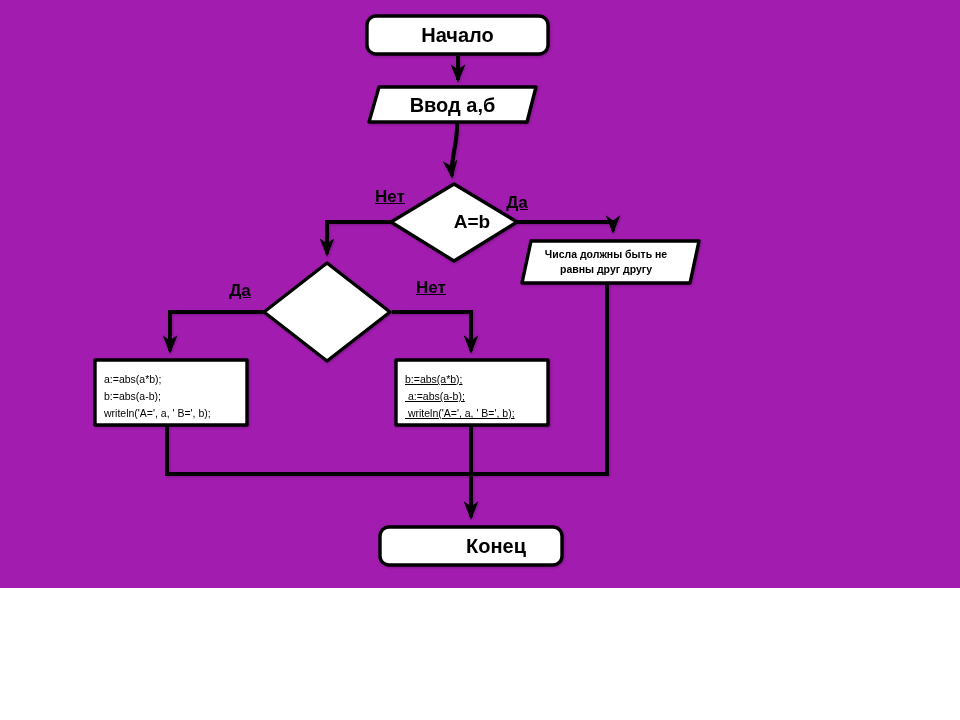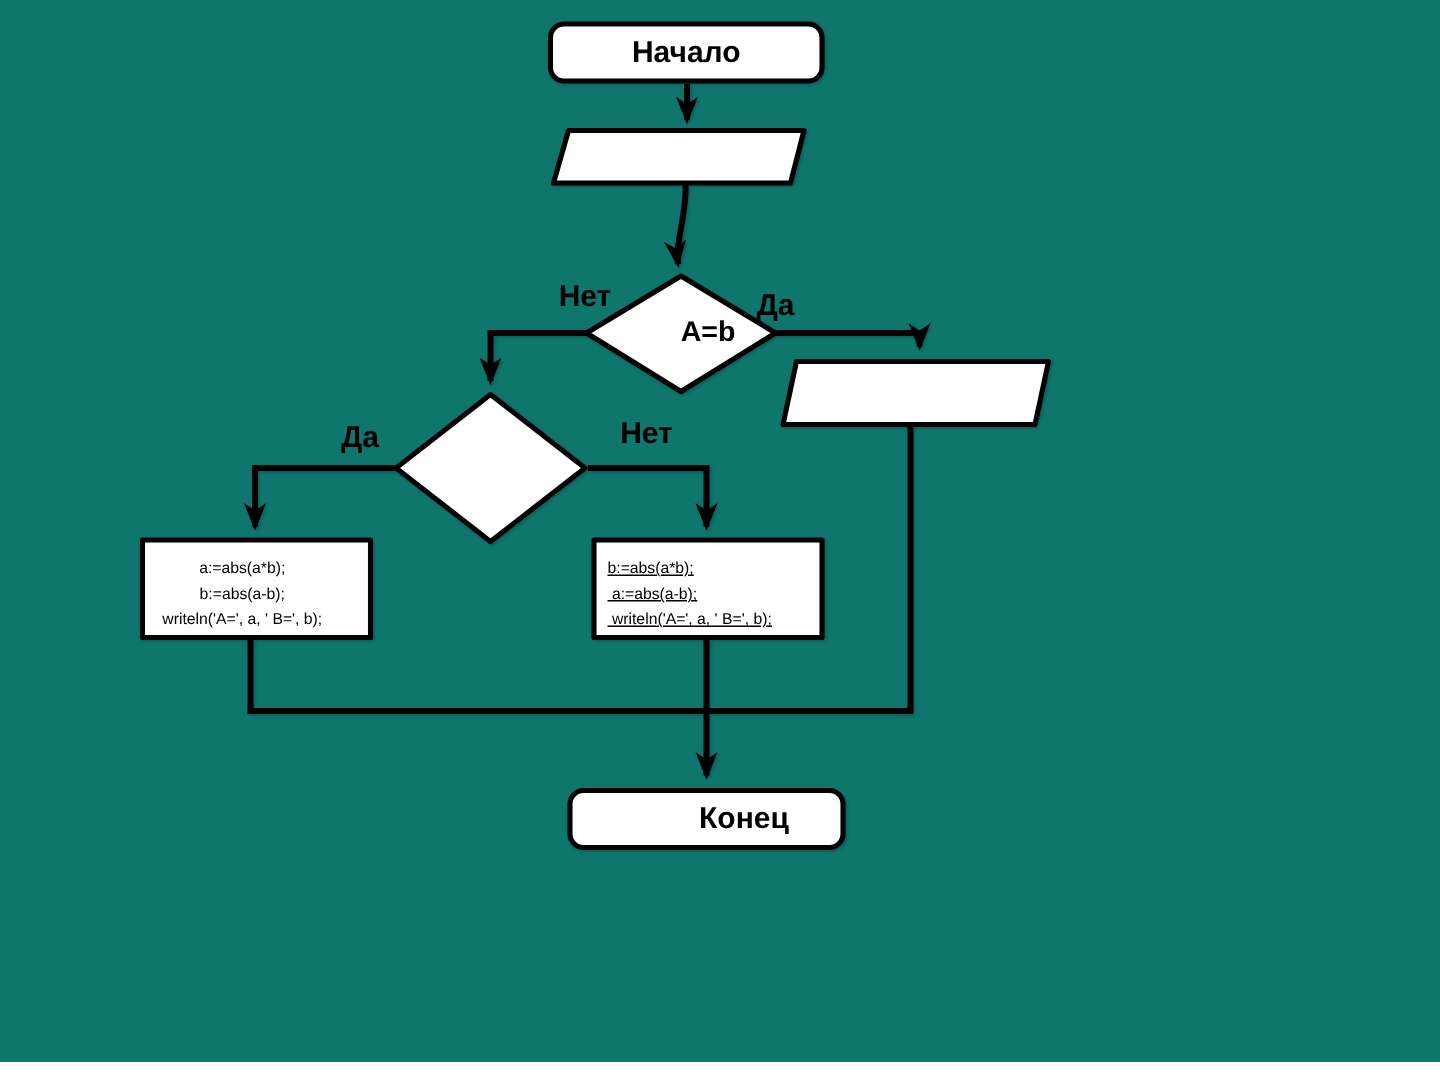--- a/index.html
+++ b/index.html
@@ -4,22 +4,22 @@
 <style>
   html, body {
     margin: 0;
     padding: 0;
     background: #ffffff;
     font-family: "Liberation Sans", sans-serif;
   }
   .stage {
     position: relative;
     width: 960px;
-    height: 708px;
-    background: #0f766e;
+    height: 588px;
+    background: #a21caf;
     overflow: hidden;
   }
   svg.canvas {
     position: absolute;
     left: 0; top: 0;
     filter: drop-shadow(1px 1.5px 1px rgba(0,0,0,0.22));
   }
   svg .shape {
     fill: #ffffff;
     stroke: #000000;
@@ -42,23 +42,24 @@
     align-items: center;
     justify-content: center;
     text-align: center;
     white-space: nowrap;
   }
   .lbl.decision { font-size: 19px; }
   .branch {
     position: absolute;
     color: #000000;
     font-weight: 600;
-    font-size: 20px;
+    font-size: 17px;
     text-align: center;
     white-space: nowrap;
+    text-decoration: underline;
   }
   .msg {
     position: absolute;
     left: 522px; top: 241px;
     width: 168px; height: 42px;
     display: flex;
     flex-direction: column;
     align-items: center;
     justify-content: center;
     font-size: 10.5px;
@@ -104,34 +105,39 @@
     <path class="shape" d="M454,184 L517,222 L454,261 L391,222 Z"></path>
     <path class="shape" d="M531,241 L699,241 L690,283 L522,283 Z"></path>
     <path class="shape" d="M327,263 L390,312 L327,361 L264,312 Z"></path>
     <rect class="shape" x="95" y="360" width="152" height="65"></rect>
     <rect class="shape" x="396" y="360" width="152" height="65"></rect>
     <rect class="shape" x="380" y="527" width="182" height="38" rx="9"></rect>
   </svg>
 
   <div class="lbl" style="left:367px; top:16px; width:181px; height:38px;">Начало</div>
 
+  <div class="lbl" style="left:369px; top:87px; width:167px; height:35px;">Ввод а,б</div>
 
   <div class="lbl decision" style="left:409px; top:203px; width:126px; height:38px;">A=b</div>
 
   <div class="branch" style="left:360px; top:187px; width:60px;">Нет</div>
 
   <div class="branch" style="left:492px; top:193px; width:50px;">Да</div>
 
+  <div class="msg">
+    <div>Числа должны быть не</div>
+    <div>равны друг другу</div>
+  </div>
 
 
   <div class="branch" style="left:215px; top:281px; width:50px;">Да</div>
 
   <div class="branch" style="left:401px; top:278px; width:60px;">Нет</div>
 
-  <div class="code" style="left:83px; top:360px;text-align:center;">
+  <div class="code" style="left:95px; top:360px;">
     <div>a:=abs(a*b);</div>
     <div>b:=abs(a-b);</div>
     <div>writeln('A=', a, ' B=', b);</div>
   </div>
 
   <div class="code" style="left:396px; top:360px;text-decoration:underline;">
     <div>b:=abs(a*b);</div>
     <div> a:=abs(a-b);</div>
     <div> writeln('A=', a, ' B=', b);</div>
   </div>

